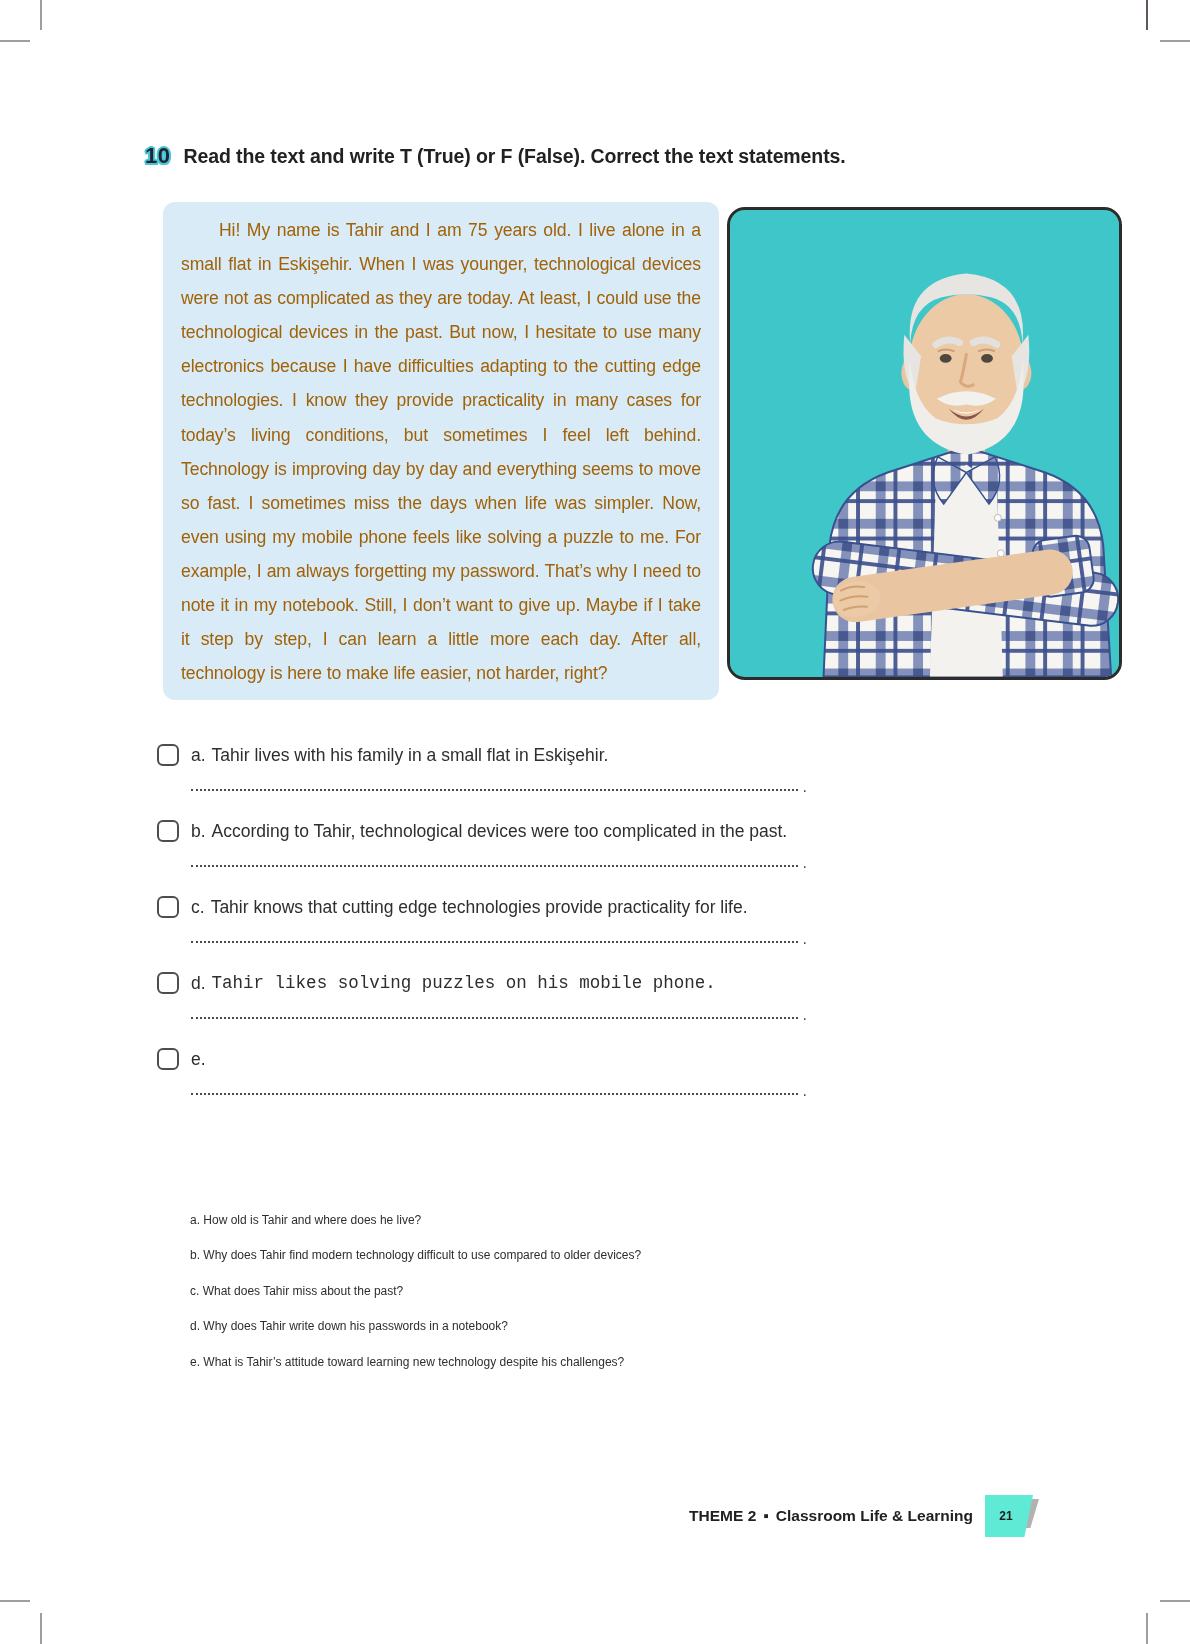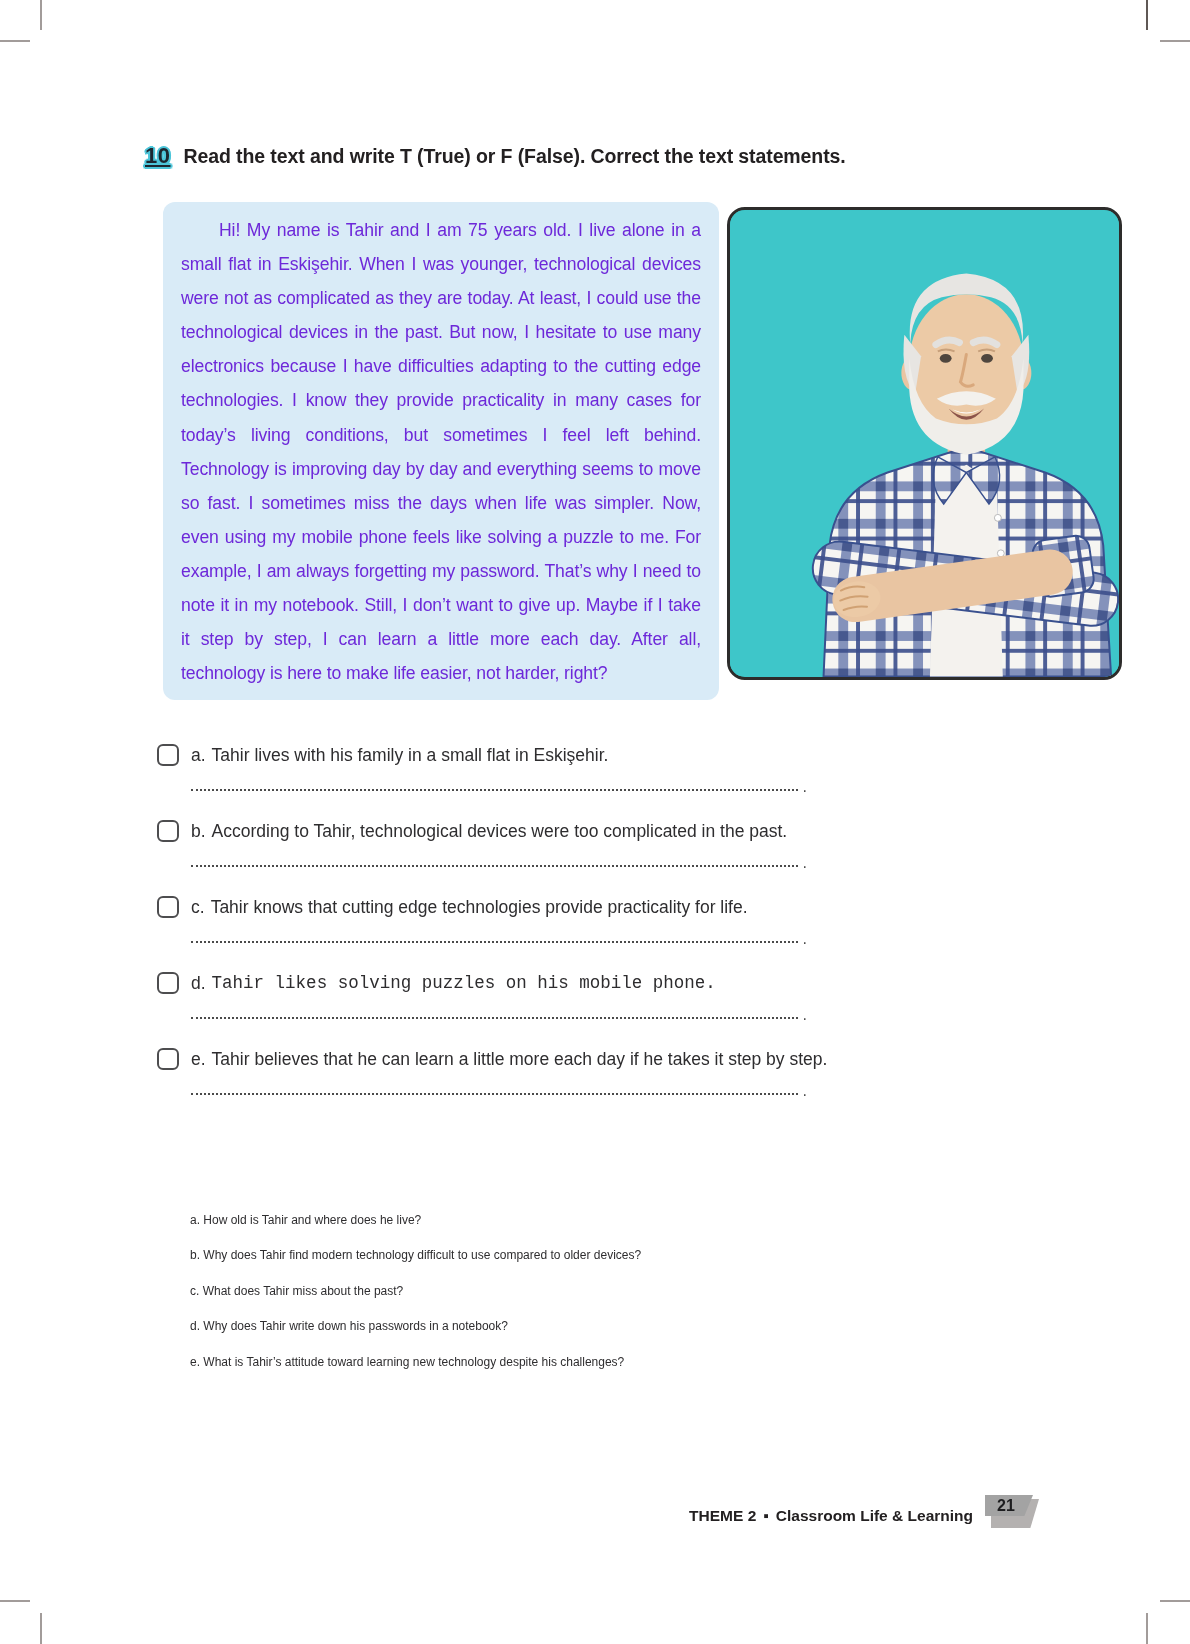--- a/index.html
+++ b/index.html
@@ -9,31 +9,30 @@
   }
   
   .crop{position:absolute;background:#a29c9a;}
   .crop.dark{background:#5f5855;}
   
   .ex-head{position:absolute;display:flex;align-items:baseline;gap:13px;}
   .ex-num{
     font-size:22px;font-weight:bold;color:#1c2730;letter-spacing:.5px;
     text-shadow:-1.5px -1.5px 0 #4cc5d9,1.5px -1.5px 0 #4cc5d9,-1.5px 1.5px 0 #4cc5d9,
                  1.5px 1.5px 0 #4cc5d9,-2px 0 0 #4cc5d9,2px 0 0 #4cc5d9,0 -2px 0 #4cc5d9,0 2px 0 #4cc5d9;
-    text-decoration:underline;
   }
   .ex-title{font-size:19.5px;font-weight:bold;color:#232021;letter-spacing:-.1px;}
   
   .passage-box{
     position:absolute;left:163px;top:202px;width:556px;height:498px;
     background:#d9ebf7;border-radius:12px;box-sizing:border-box;
     padding:11px 18px 0 18px;
   }
   .passage-text{
-    font-size:17.6px;line-height:34.1px;color:#6d28d9;text-align:justify;
+    font-size:17.6px;line-height:34.1px;color:#a16207;text-align:justify;
     text-indent:38px;letter-spacing:-.1px;
   }
   
   .photo{
     position:absolute;left:727px;top:207px;width:395px;height:473px;
     border:3px solid #2d2c2b;border-radius:18px;overflow:hidden;box-sizing:border-box;
     background:#3ec6c9;
   }
   .photo svg{display:block;}
   
@@ -54,24 +53,24 @@
   .q-item{font-size:12px;color:#2e2d2f;line-height:35.4px;}
   
   .footer{position:absolute;top:1495px;right:155px;display:flex;align-items:center;gap:12px;}
   .footer-text{font-size:15.5px;font-weight:bold;color:#232021;display:flex;align-items:center;gap:7px;margin-top:12px;}
   .badge-wrap{position:relative;width:50px;height:30px;}
   .badge-shadow{
     position:absolute;left:6px;top:4px;width:48px;height:29px;background:#b4b1b0;
     clip-path:polygon(0 0,100% 0,82% 100%,0 100%);
   }
   .badge{
-    position:absolute;left:0;top:0;width:48px;height:21px;background:#a3a3a3;
+    position:absolute;left:0;top:0;width:48px;height:42px;background:#5eead4;
     clip-path:polygon(0 0,100% 0,82% 100%,0 100%);
     display:flex;align-items:center;justify-content:center;
-    font-size:16px;font-weight:bold;color:#1d1d1f;padding-right:6px;box-sizing:border-box;
+    font-size:12px;font-weight:bold;color:#1d1d1f;padding-right:6px;box-sizing:border-box;
   }
 </style>
 </head>
 <body>
 
 <div id="page">
 
   <div class="crop" style="left:40px;top:0;width:2px;height:30px;"></div>
   <div class="crop" style="left:0;top:40px;width:30px;height:2px;"></div>
   <div class="crop dark" style="left:1146px;top:0;width:2px;height:30px;"></div>
@@ -198,21 +197,20 @@
     <div class="answer-line">
       <div class="dots"></div>
       <span class="dot-period">.</span>
     </div>
   </div>
 
   <div class="tf-item" style="top:1048px;">
     <div class="tf-row">
       <span class="tf-checkbox"></span>
       <span class="tf-text">e.</span>
-      <span class="tf-text" style="margin-left:-6px;">Tahir believes that he can learn a little more each day if he takes it step by step.</span>
     </div>
     <div class="answer-line">
       <div class="dots"></div>
       <span class="dot-period">.</span>
     </div>
   </div>
 
 
   <div class="q-list">
     <div class="q-item"><span>a.</span> <span>How old is Tahir and where does he live?</span></div>

